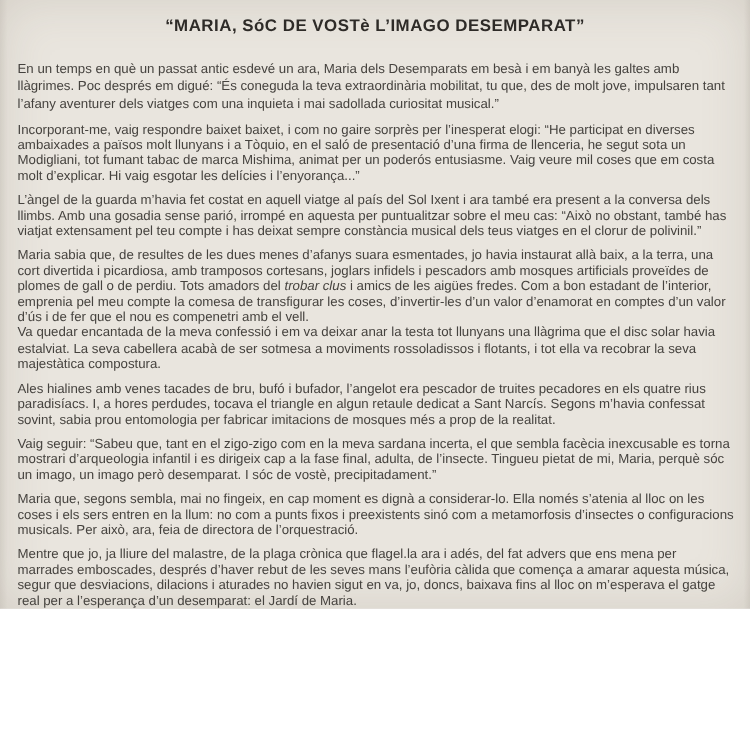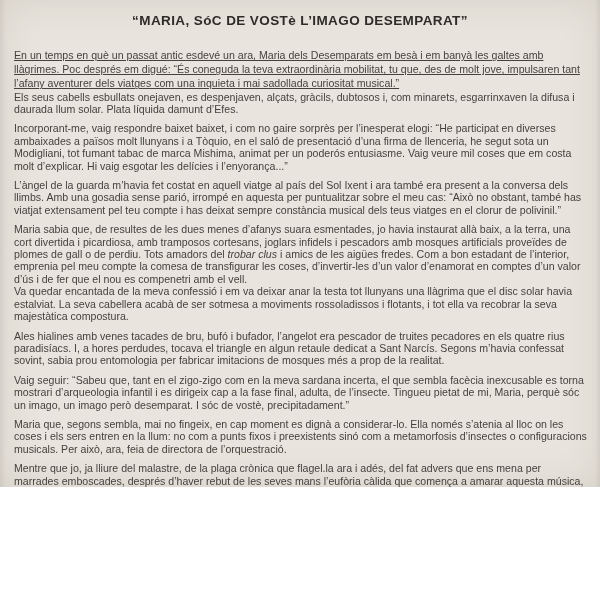--- a/index.html
+++ b/index.html
@@ -52,42 +52,40 @@
     text-align: left;
   }
   .body-text p.run-on {
     margin-top: 0;
   }
   .body-text p.loose {
     line-height: 14.2px;
   }
   .body-text p:first-child {
     margin-top: 0;
-    text-decoration: underline;
   }
   .body-text .ital {
     font-style: italic;
   }
   .footer {
     margin-top: 13px;
     text-align: center;
     font-size: 10.8px;
     line-height: 18px;
   }
 </style>
 </head>
 <body>
 
 <div class="page" style="--paper: #e9e5de; --ink: #45423e; --title-ink: #2e2b28;">
 
   <h1 class="title">“MARIA, SóC DE VOSTè L’IMAGO DESEMPARAT”</h1>
 
   <div class="body-text" id="article-body">
       <p class="loose"><span>En un temps en què un passat antic esdevé un ara, Maria dels Desemparats em besà i em banyà les galtes amb llàgrimes. Poc després em digué: “És coneguda la teva extraordinària mobilitat, tu que, des de molt jove, impulsaren tant l’afany aventurer dels viatges com una inquieta i mai sadollada curiositat musical.”</span></p>
-      <p class="run-on"><span>Els seus cabells esbullats onejaven, es despenjaven, alçats, gràcils, dubtosos i, com minarets, esgarrinxaven la difusa i daurada llum solar. Plata líquida damunt d’Efes.</span></p>
       <p><span>Incorporant-me, vaig respondre baixet baixet, i com no gaire sorprès per l’inesperat elogi: “He participat en diverses ambaixades a països molt llunyans i a Tòquio, en el saló de presentació d’una firma de llenceria, he segut sota un Modigliani, tot fumant tabac de marca Mishima, animat per un poderós entusiasme. Vaig veure mil coses que em costa molt d’explicar. Hi vaig esgotar les delícies i l’enyorança...”</span></p>
       <p><span>L’àngel de la guarda m’havia fet costat en aquell viatge al país del Sol Ixent i ara també era present a la conversa dels llimbs. Amb una gosadia sense parió, irrompé en aquesta per puntualitzar sobre el meu cas: “Això no obstant, també has viatjat extensament pel teu compte i has deixat sempre constància musical dels teus viatges en el clorur de polivinil.”</span></p>
       <p><span>Maria sabia que, de resultes de les dues menes d’afanys suara esmentades, jo havia instaurat allà baix, a la terra, una cort divertida i picardiosa, amb tramposos cortesans, joglars infidels i pescadors amb mosques artificials proveïdes de plomes de gall o de perdiu. Tots amadors del </span><span class="ital">trobar clus</span><span> i amics de les aigües fredes. Com a bon estadant de l’interior, emprenia pel meu compte la comesa de transfigurar les coses, d’invertir-les d’un valor d’enamorat en comptes d’un valor d’ús i de fer que el nou es compenetri amb el vell.</span></p>
       <p class="run-on"><span>Va quedar encantada de la meva confessió i em va deixar anar la testa tot llunyans una llàgrima que el disc solar havia estalviat. La seva cabellera acabà de ser sotmesa a moviments rossoladissos i flotants, i tot ella va recobrar la seva majestàtica compostura.</span></p>
       <p><span>Ales hialines amb venes tacades de bru, bufó i bufador, l’angelot era pescador de truites pecadores en els quatre rius paradisíacs. I, a hores perdudes, tocava el triangle en algun retaule dedicat a Sant Narcís. Segons m’havia confessat sovint, sabia prou entomologia per fabricar imitacions de mosques més a prop de la realitat.</span></p>
       <p><span>Vaig seguir: “Sabeu que, tant en el zigo-zigo com en la meva sardana incerta, el que sembla facècia inexcusable es torna mostrari d’arqueologia infantil i es dirigeix cap a la fase final, adulta, de l’insecte. Tingueu pietat de mi, Maria, perquè sóc un imago, un imago però desemparat. I sóc de vostè, precipitadament.”</span></p>
       <p><span>Maria que, segons sembla, mai no fingeix, en cap moment es dignà a considerar-lo. Ella només s’atenia al lloc on les coses i els sers entren en la llum: no com a punts fixos i preexistents sinó com a metamorfosis d’insectes o configuracions musicals. Per això, ara, feia de directora de l’orquestració.</span></p>
       <p><span>Mentre que jo, ja lliure del malastre, de la plaga crònica que flagel.la ara i adés, del fat advers que ens mena per marrades emboscades, després d’haver rebut de les seves mans l’eufòria càlida que comença a amarar aquesta música, segur que desviacions, dilacions i aturades no havien sigut en va, jo, doncs, baixava fins al lloc on m’esperava el gatge real per a l’esperança d’un desemparat: el Jardí de Maria.</span></p>
     </div>
 

